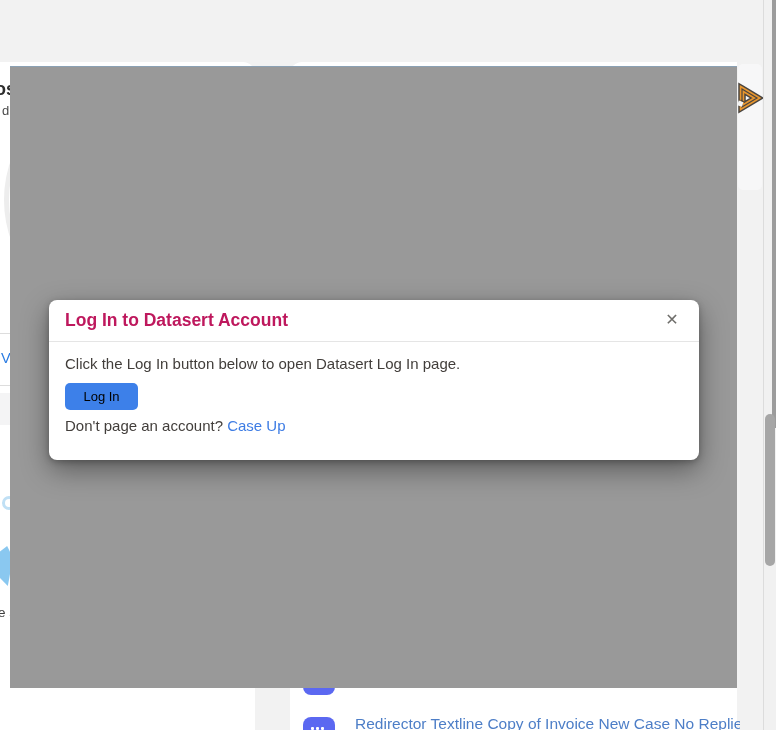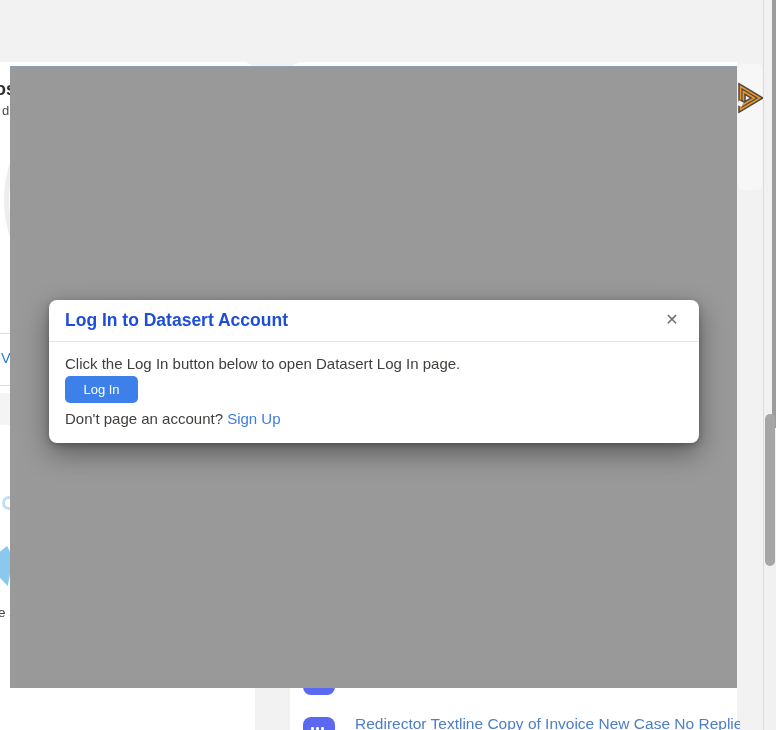--- a/index.html
+++ b/index.html
@@ -40,27 +40,27 @@
   .logo{left:735px;top:81px;width:28px;height:34px;z-index:4;}
   .sb-track{left:763px;top:0;width:13px;height:730px;background:#f1f1f1;border-left:1px solid #dcdcdc;box-sizing:border-box;z-index:3;}
   .sb-edge{left:772px;top:0;width:4px;height:428px;background:#9c9c9c;z-index:4;}
   .sb-thumb{left:765px;top:414px;width:10px;height:152px;background:#a6a6a6;border-radius:5px;z-index:5;}
 
   
   .scrim{left:10px;top:66px;width:727px;height:622px;background:#999999;border-top:1px solid #8ba1b4;box-sizing:border-box;z-index:10;}
   .modal{left:49px;top:300px;width:650px;background:#fff;border-radius:8px;z-index:20;
     box-shadow:0 10px 28px rgba(0,0,0,.40),0 2px 6px rgba(0,0,0,.25);}
   .modal-header{position:relative;height:41px;display:flex;align-items:center;padding:0 16px;border-bottom:1px solid #e5e5e5;}
-  .modal-title{font-size:17.5px;font-weight:700;color:#1d4ed8;}
+  .modal-title{font-size:17.5px;font-weight:700;color:#be185d;}
   .modal-close{position:absolute;right:14px;top:7px;width:26px;height:26px;border:none;background:transparent;
     font-size:16px;color:#6f6e6b;cursor:pointer;line-height:26px;text-align:center;padding:0;font-family:"Liberation Sans",sans-serif;}
-  .modal-body{padding:13px 16px 16px 16px;}
+  .modal-body{padding:13px 16px 26px 16px;}
   .modal-text{font-size:15px;color:#423e3b;}
-  .login-btn{display:block;margin-top:4px;width:73px;height:27px;border:none;border-radius:5px;
-    background:#3d80e9;color:#ffffff;font-size:13px;cursor:pointer;font-family:"Liberation Sans",sans-serif;}
+  .login-btn{display:block;margin-top:11px;width:73px;height:27px;border:none;border-radius:5px;
+    background:#3d80e9;color:#000000;font-size:13px;cursor:pointer;font-family:"Liberation Sans",sans-serif;}
   .signup-line{margin-top:7px;font-size:15px;color:#423e3b;}
   .signup-link{color:#3d7ce4;text-decoration:none;cursor:pointer;}
 </style>
 </head>
 <body>
 
 <div id="screen">
 
   <div class="abs left-card"></div>
   <div class="abs right-card"></div>
@@ -104,18 +104,18 @@
   <div class="abs modal">
     <div class="modal-header">
       <span class="modal-title">Log In to Datasert Account</span>
       <button class="modal-close">✕</button>
     </div>
     <div class="modal-body">
       <div class="modal-text">Click the Log In button below to open Datasert Log In page.</div>
       <button class="login-btn">Log In</button>
       <div class="signup-line">
         <span>Don't page an account?</span>
-        <a class="signup-link">Sign Up</a>
+        <a class="signup-link">Case Up</a>
       </div>
     </div>
   </div>
 
 </div>
 
 </body></html>

